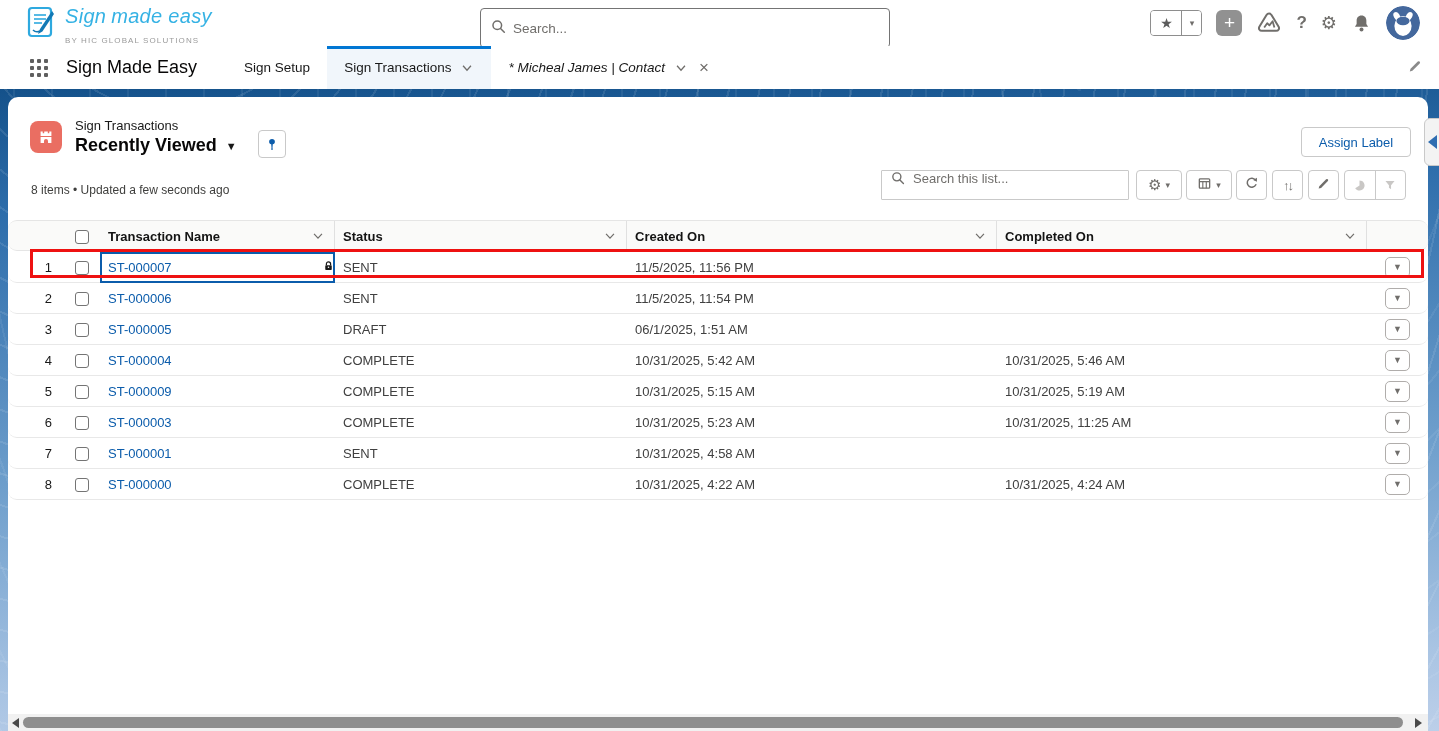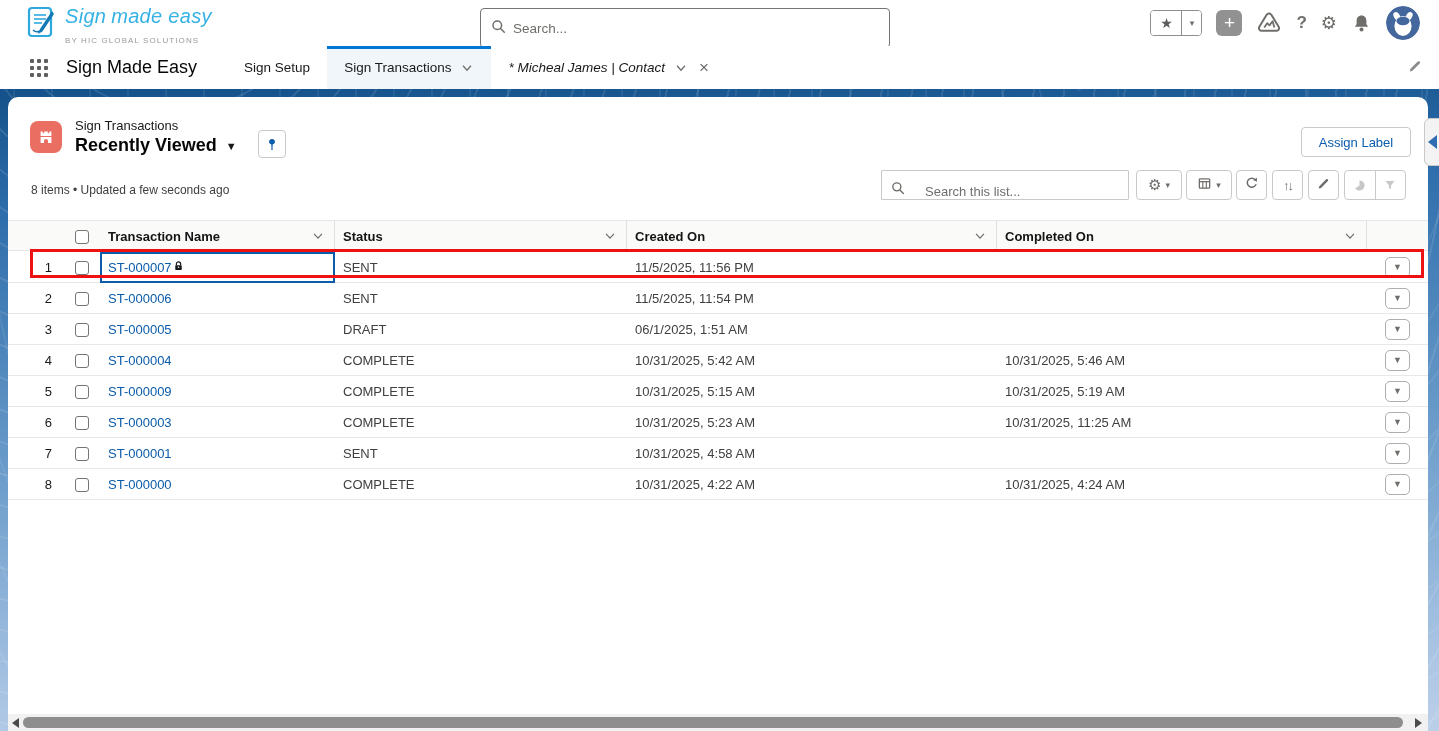--- a/index.html
+++ b/index.html
@@ -49,49 +49,49 @@
   
   .card { position:absolute; left:8px; top:97px; width:1420px; height:634px; background:#fff; border-radius:10px 10px 0 0; z-index:2; }
   .obj-icon { position:absolute; left:22px; top:24px; width:32px; height:32px; border-radius:8px; background:#ea6e62; display:flex; align-items:center; justify-content:center; }
   .entity-label { position:absolute; left:67px; top:21px; font-size:13px; color:#181818; }
   .view-row { position:absolute; left:67px; top:38px; display:flex; align-items:center; gap:9px; cursor:pointer; }
   .view-name { font-size:18px; font-weight:700; color:#080707; }
   .view-caret { font-size:11px; color:#181818; }
   .pin-btn { position:absolute; left:250px; top:33px; width:28px; height:28px; border:1px solid #c9c9c9; border-radius:4px; background:#fff; display:flex; align-items:center; justify-content:center; cursor:pointer; }
   .assign-btn { position:absolute; left:1293px; top:30px; width:110px; height:30px; border:1px solid #c9c9c9; border-radius:4px; background:#fff; color:#0b5cab; font-size:13px; font-family:inherit; cursor:pointer; }
   .meta { position:absolute; left:23px; top:86px; font-size:12px; color:#3e3e3c; }
-  .lsearch { position:absolute; left:873px; top:73px; width:248px; height:30px; border:1px solid #c9c9c9; border-radius:1px; display:flex; align-items:flex-end; gap:20px; padding:0 9px; background:#fff; }
+  .lsearch { position:absolute; left:873px; top:73px; width:248px; height:30px; border:1px solid #c9c9c9; border-radius:1px; display:flex; align-items:flex-start; gap:8px; padding:0 9px; background:#fff; }
   .lsearch input { border:none; outline:none; flex:1; font-size:13px; font-family:inherit; background:transparent; }
   .lsearch input::placeholder { color:#706e6b; }
   .tool-btn { position:absolute; top:73px; height:30px; border:1px solid #c9c9c9; border-radius:4px; background:#fff; display:flex; align-items:center; justify-content:center; gap:4px; cursor:pointer; color:#706e6b; }
   .tb-gear { left:1128px; width:46px; }
   .tb-table { left:1178px; width:46px; }
   .tb-refresh { left:1228px; width:31px; }
   .tb-sort { left:1264px; width:31px; font-size:13px; letter-spacing:-2px; }
   .tb-edit { left:1300px; width:31px; }
   .tb-pair { position:absolute; left:1336px; top:73px; width:62px; height:30px; border:1px solid #c9c9c9; border-radius:4px; background:#fff; display:flex; }
   .tb-half { flex:1; display:flex; align-items:center; justify-content:center; cursor:default; }
   .tb-half + .tb-half { border-left:1px solid #c9c9c9; }
   .mini-caret { font-size:9px; color:#706e6b; }
 
   
-  .tgrid { display:grid; grid-template-columns:56px 36px 235px 292px 370px 370px 1fr; align-items:center; }
+  .tgrid { display:grid; grid-template-columns:56px 36px 235px 292px 370px 370px 1fr; align-items:center;border-radius:9px; }
   .thead { position:absolute; left:0; top:123px; width:1420px; height:31px; background:#fafaf9; border-top:1px solid #e5e5e5; border-bottom:1px solid #e5e5e5; }
   .thead .hcell { position:relative; display:flex; align-items:center; height:31px; padding-left:8px; font-size:13px; font-weight:700; color:#141414; }
   .thead .hsep { border-right:1px solid #e0e0e0; }
   .thead .chev { position:absolute; right:9px; top:8px; cursor:pointer; }
   .thead .hcheck { justify-content:center; padding-left:0; }
   .tbody { position:absolute; left:0; top:155px; width:1420px; }
   .trow { height:31px; border-bottom:1px solid #e8e8e8; background:#fff; }
   .cell { font-size:13px; height:31px; display:flex; align-items:center; padding-left:8px; overflow:hidden; white-space:nowrap; }
   .rownum { justify-content:flex-end; padding-right:12px; padding-left:0; color:#181818; }
   .ccheck { justify-content:center; padding-left:0; }
   .checkbox { width:14px; height:14px; border:1px solid #747474; border-radius:3px; background:#fff; display:inline-block; cursor:pointer; }
   .name-link { color:#0b5cab; text-decoration:none; cursor:pointer; }
-  .name-cell.focused { box-shadow:inset 0 0 0 2px #0b5cab; }
+  .name-cell.focused { box-shadow:inset 0 0 0 2px #0b5cab; justify-content:space-between; }
   .status-cell, .created-cell, .completed-cell { color:#404040; }
   .actions { justify-content:center; padding-left:0; }
   .row-action-btn { width:25px; height:21px; border:1px solid #b0adab; border-radius:5px; background:#fff; color:#706e6b; font-size:9px; line-height:1; cursor:pointer; }
 
   
   .red-annotation { position:absolute; left:22px; top:152px; width:1394px; height:29px; border:3px solid #ee1111; z-index:6; pointer-events:none; }
 
   
   .hscroll { position:absolute; left:0; bottom:0; width:1420px; height:17px; background:#f1f1f1; border-radius:0; }
   .hs-thumb { position:absolute; left:15px; top:3px; width:1380px; height:11px; background:#8e8e8e; border-radius:6px; cursor:pointer; }

